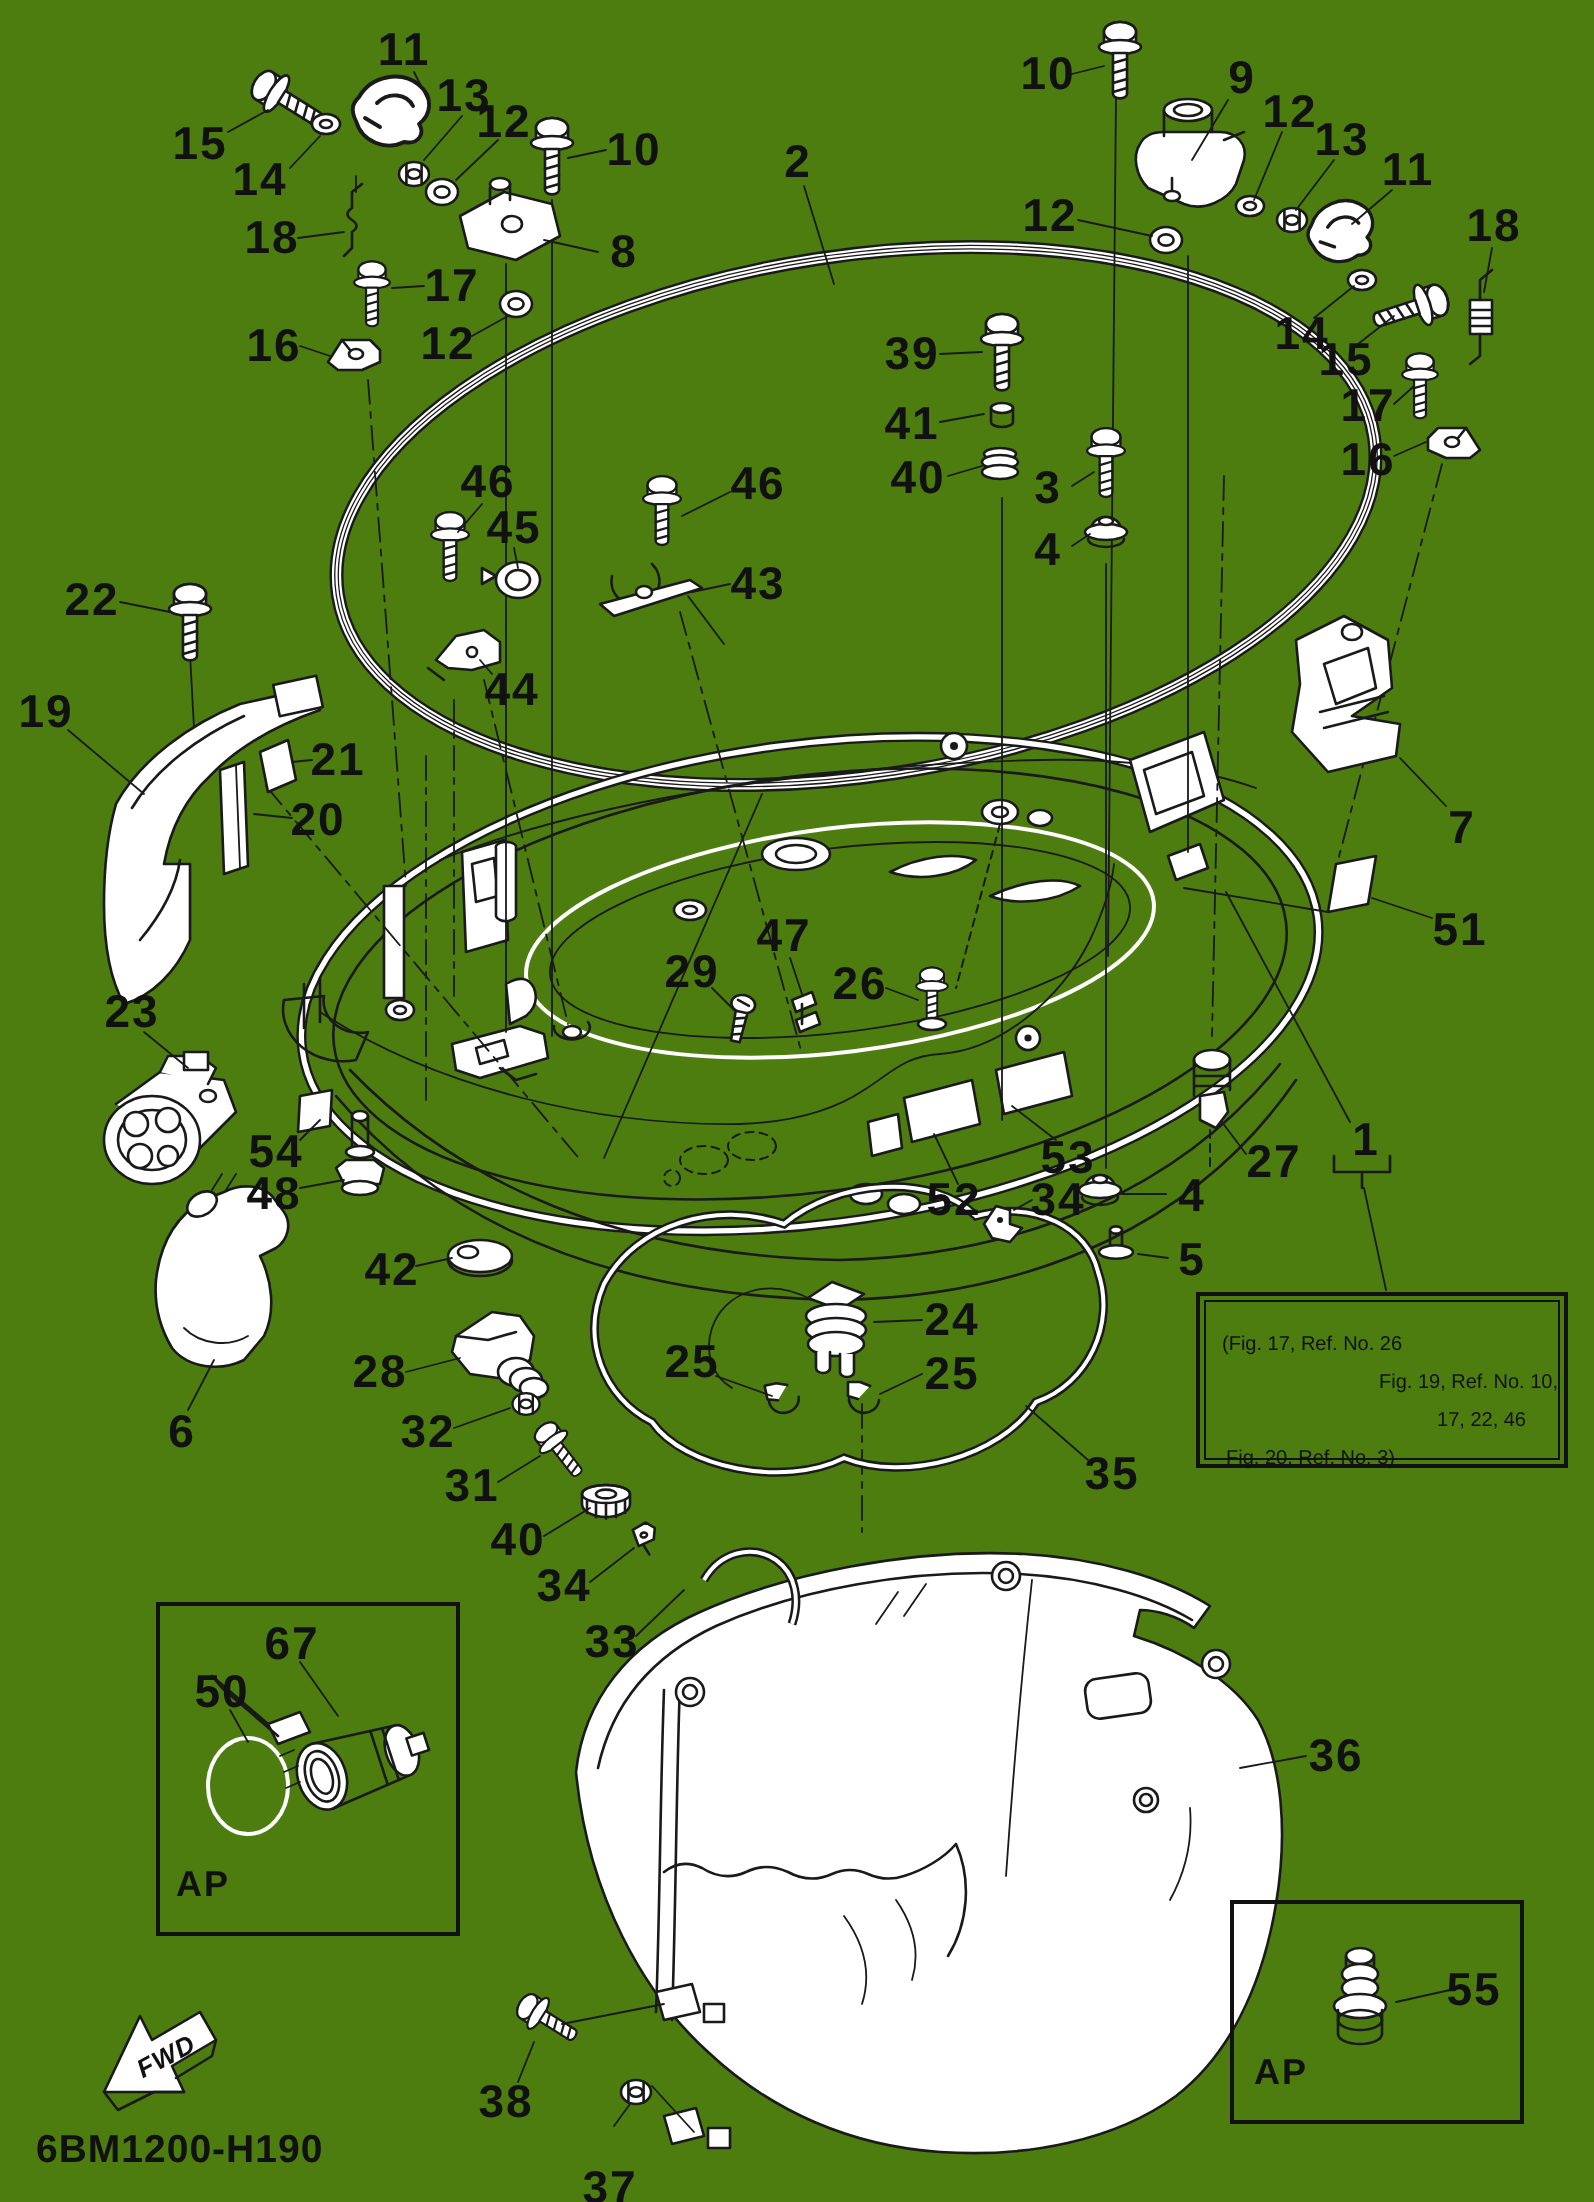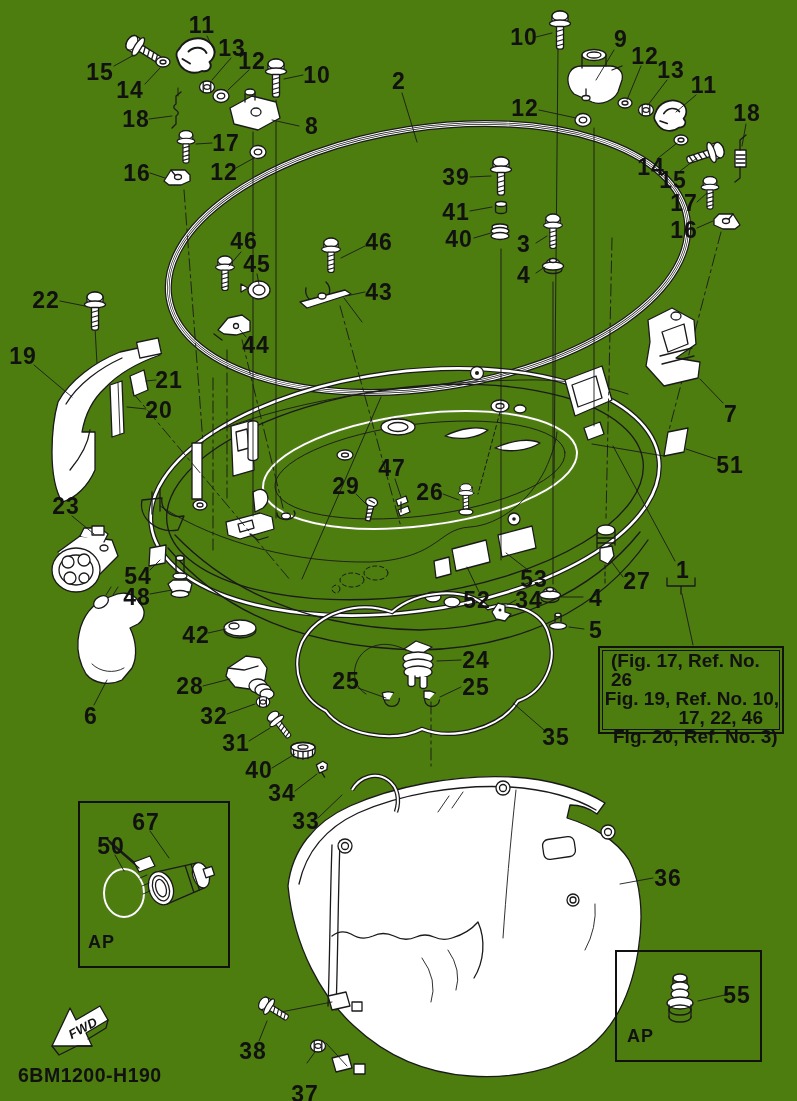--- a/index.html
+++ b/index.html
@@ -19,21 +19,21 @@
   .w26{stroke:#ffffff;stroke-width:2.6;fill:none;}
   .k45{stroke:#1a1a1a;stroke-width:4.5;fill:none;}
   .w2{stroke:#ffffff;stroke-width:2;fill:none;}
   .callout{position:absolute;transform:translate(-50%,-50%);font-size:23px;font-weight:600;
            letter-spacing:1px;color:#111;white-space:nowrap;line-height:1;}
   .apbox{position:absolute;border:2.5px solid #111;}
   .aplabel{position:absolute;font-size:18px;font-weight:700;letter-spacing:1px;}
   .refbox{position:absolute;left:598px;top:646px;width:186px;height:88px;border:2px solid #111;
           box-sizing:border-box;padding:2px;}
   .refinner{border:1.3px solid #111;width:100%;height:100%;box-sizing:border-box;
-            font-size:19px;font-weight:700;line-height:19px;padding-top:0;}
+            font-size:10px;font-weight:400;line-height:19px;padding-top:12px;}
   .rl1{padding-left:8px;}
   .rl2{text-align:right;}
   .rl3{text-align:right;padding-right:16px;}
   .rl4{padding-left:10px;}
   .partcode{position:absolute;left:18px;top:1064px;font-size:19.5px;font-weight:600;letter-spacing:0.5px;}
   .fwdlabel{position:absolute;left:83px;top:1028px;transform:translate(-50%,-50%) rotate(-28deg);
             font-size:13px;font-weight:700;font-style:italic;letter-spacing:0.5px;}
 </style>
 </head>
 <body>

